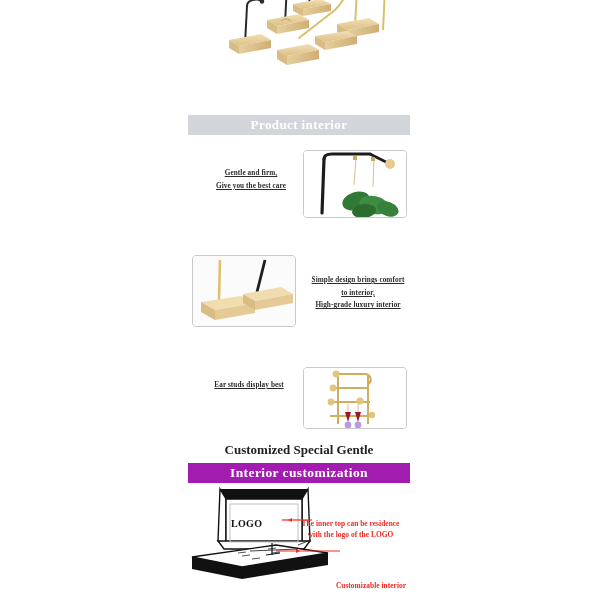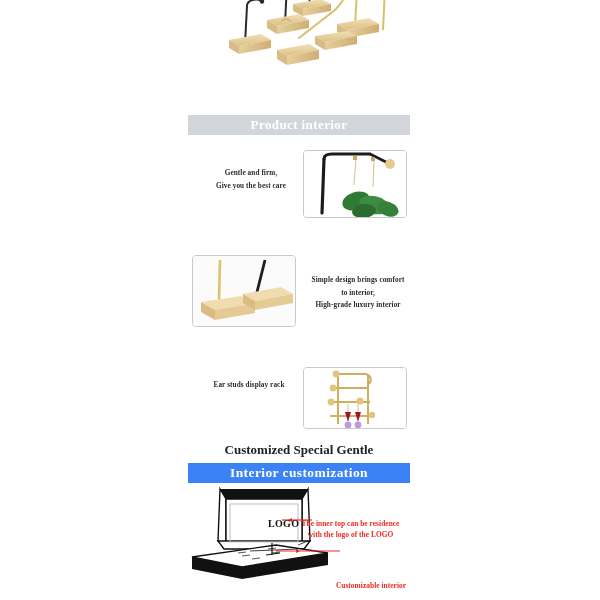--- a/index.html
+++ b/index.html
@@ -20,35 +20,35 @@
   
   .banner{
     position:absolute;left:188px;width:222px;height:20px;
     display:flex;align-items:center;justify-content:center;
     font-weight:bold;letter-spacing:.4px;
   }
   .banner-light{
     top:115px;background:#d2d6db;color:#ffffff;font-size:13px;
   }
   .banner-dark{
-    top:463px;background:#3b82f6;color:#ffffff;font-size:13.5px;
+    top:463px;background:#a21caf;color:#ffffff;font-size:13.5px;
   }
 
   
   .photo-frame{
     position:absolute;border:1px solid #c9c9c9;border-radius:4px;
     background:#ffffff;overflow:hidden;box-sizing:border-box;
   }
   .frame1{left:303px;top:150px;width:104px;height:68px;}
   .frame2{left:192px;top:255px;width:104px;height:72px;}
   .frame3{left:303px;top:367px;width:104px;height:62px;}
 
   .caption{
     position:absolute;text-align:center;font-size:7.2px;font-weight:bold;
-    color:#2b2b2b;line-height:1.75;letter-spacing:.1px;
+    color:#2b2b2b;line-height:1.75;letter-spacing:.1px;text-decoration:underline;
   }
   .cap1{left:190px;top:167px;width:122px;}
   .cap2{left:297px;top:274px;width:122px;}
   .cap3{left:190px;top:379px;width:118px;}
 
   
   .sub-heading{
     position:absolute;left:188px;top:442px;width:222px;
     text-align:center;font-size:13px;font-weight:bold;color:#222222;
   }
@@ -58,21 +58,21 @@
 
   .anno{
     position:absolute;color:#ee2b24;font-weight:bold;font-size:7.4px;
     line-height:1.55;letter-spacing:.05px;
   }
   .anno-1{left:288px;top:518px;width:125px;text-align:center;}
   .anno-2{left:316px;top:580px;width:110px;text-align:center;}
 
   .logo-text{
     position:absolute;left:231px;top:518px;
-    font-size:10px;font-weight:bold;color:#111111;letter-spacing:.3px;padding-left:37px;
+    font-size:10px;font-weight:bold;color:#111111;letter-spacing:.3px;
   }
 </style>
 </head>
 <body>
 
 <div class="page">
 
   <div class="hero">
     <svg width="215" height="105" viewBox="0 0 215 105">
       <defs>
@@ -177,21 +177,21 @@
     </svg>
   </div>
 
   <div class="caption cap2">
     <div>Simple design brings comfort</div>
     <div>to interior,</div>
     <div>High-grade luxury interior</div>
   </div>
 
   <div class="caption cap3">
-    <div>Ear studs display rack</div>
+    <div>Ear studs display best</div>
   </div>
 
   <div class="photo-frame frame3">
     <svg width="102" height="60" viewBox="0 0 102 60">
       <rect width="102" height="60" fill="#ffffff"></rect>
       <g stroke="#cfae5e" stroke-width="2" fill="none">
         <path d="M34 4 L34 56"></path>
         <path d="M64 8 L64 56"></path>
         <path d="M34 6 L62 6"></path>
         <path d="M30 20 L64 20"></path>

